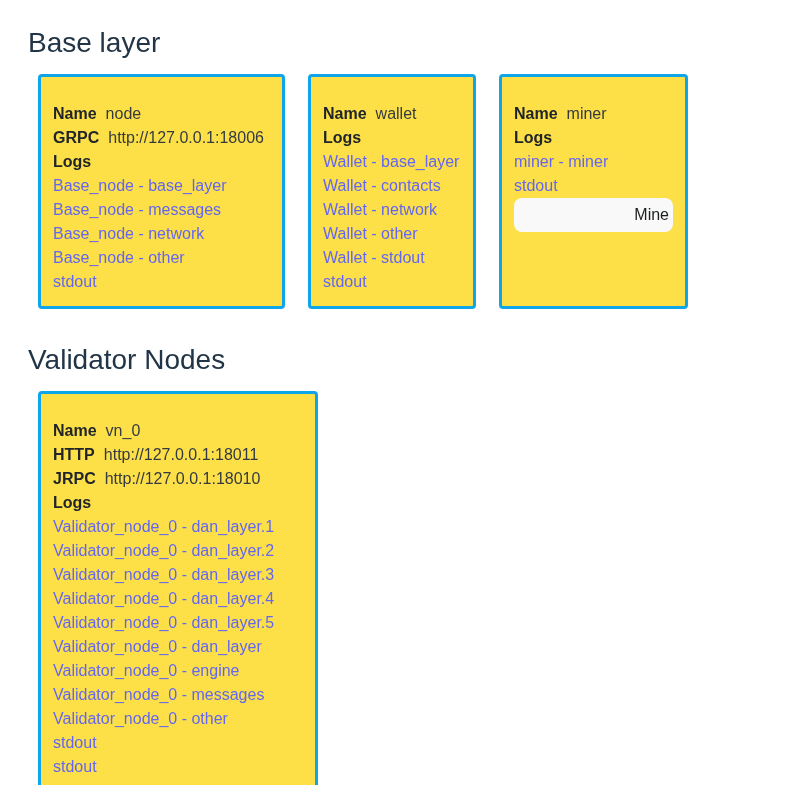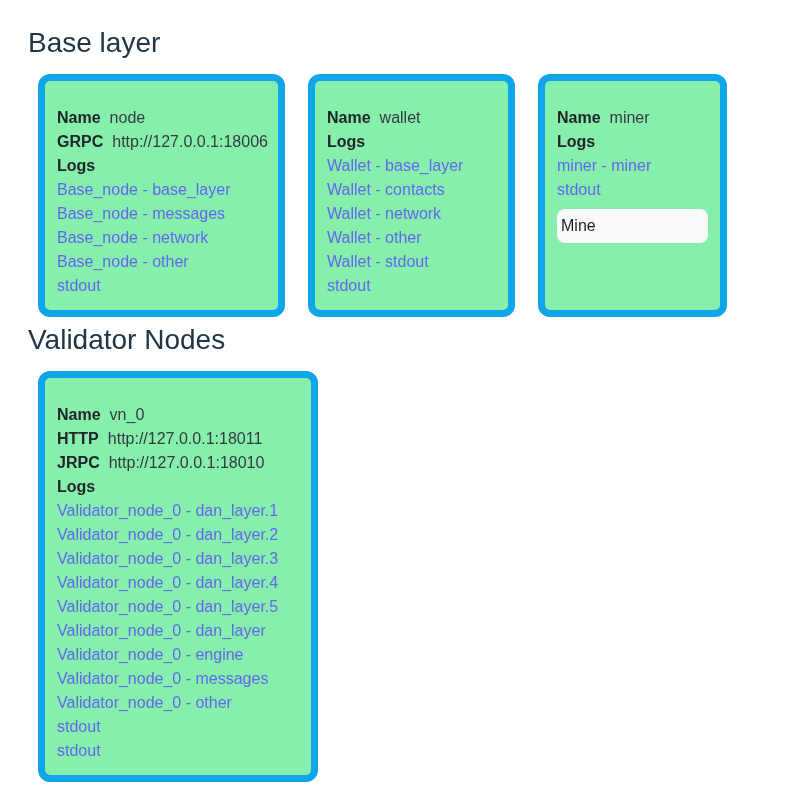--- a/index.html
+++ b/index.html
@@ -17,38 +17,38 @@
     padding: 28px 28px 20px 28px;
   }
   .section-title {
     font-size: 28px;
     font-weight: 400;
     color: #213547;
     margin: 0 0 15px 0;
     line-height: 1.1;
   }
   .section-title.second {
-    margin-top: 8px;
+    margin-top: 36px;
   }
   .cards-row {
     display: flex;
     flex-direction: row;
     align-items: stretch;
     gap: 23px;
     margin-left: 10px;
   }
   .card {
     box-sizing: border-box;
-    background: #86efac;
-    border: 7px solid #0ea5e9;
-    border-radius: 12px;
+    background: #fde047;
+    border: 3px solid #0ea5e9;
+    border-radius: 4px;
     padding: 25px 12px 12px 12px;
   }
   #base-cards .card:nth-child(1) { width: 247px; }
-  #base-cards .card:nth-child(2) { width: 207px; }
+  #base-cards .card:nth-child(2) { width: 168px; }
   #base-cards .card:nth-child(3) { width: 189px; }
   #validator-cards .card:nth-child(1) { width: 280px; }
   .field {
     line-height: 24px;
     white-space: nowrap;
   }
   .field .label {
     font-weight: 700;
     color: #212529;
     margin-right: 9px;
@@ -65,29 +65,28 @@
     display: block;
     line-height: 24px;
     color: #6366f1;
     text-decoration: none;
     cursor: pointer;
     white-space: nowrap;
   }
   button.mine-btn {
     display: block;
     width: 100%;
-    margin-top: 7px;
     padding: 8px 4px;
     background: #f9f9f9;
     border: 0;
     border-radius: 8px;
     font-family: "Liberation Sans", sans-serif;
     font-size: 16px;
     color: #1b1e21;
-    text-align: left;
+    text-align: right;
     cursor: pointer;
   }
 </style>
 </head>
 <body>
 
 <div class="page">
   <h2 class="section-title">Base layer</h2>
   <div class="cards-row" id="base-cards">
       <div class="card">

